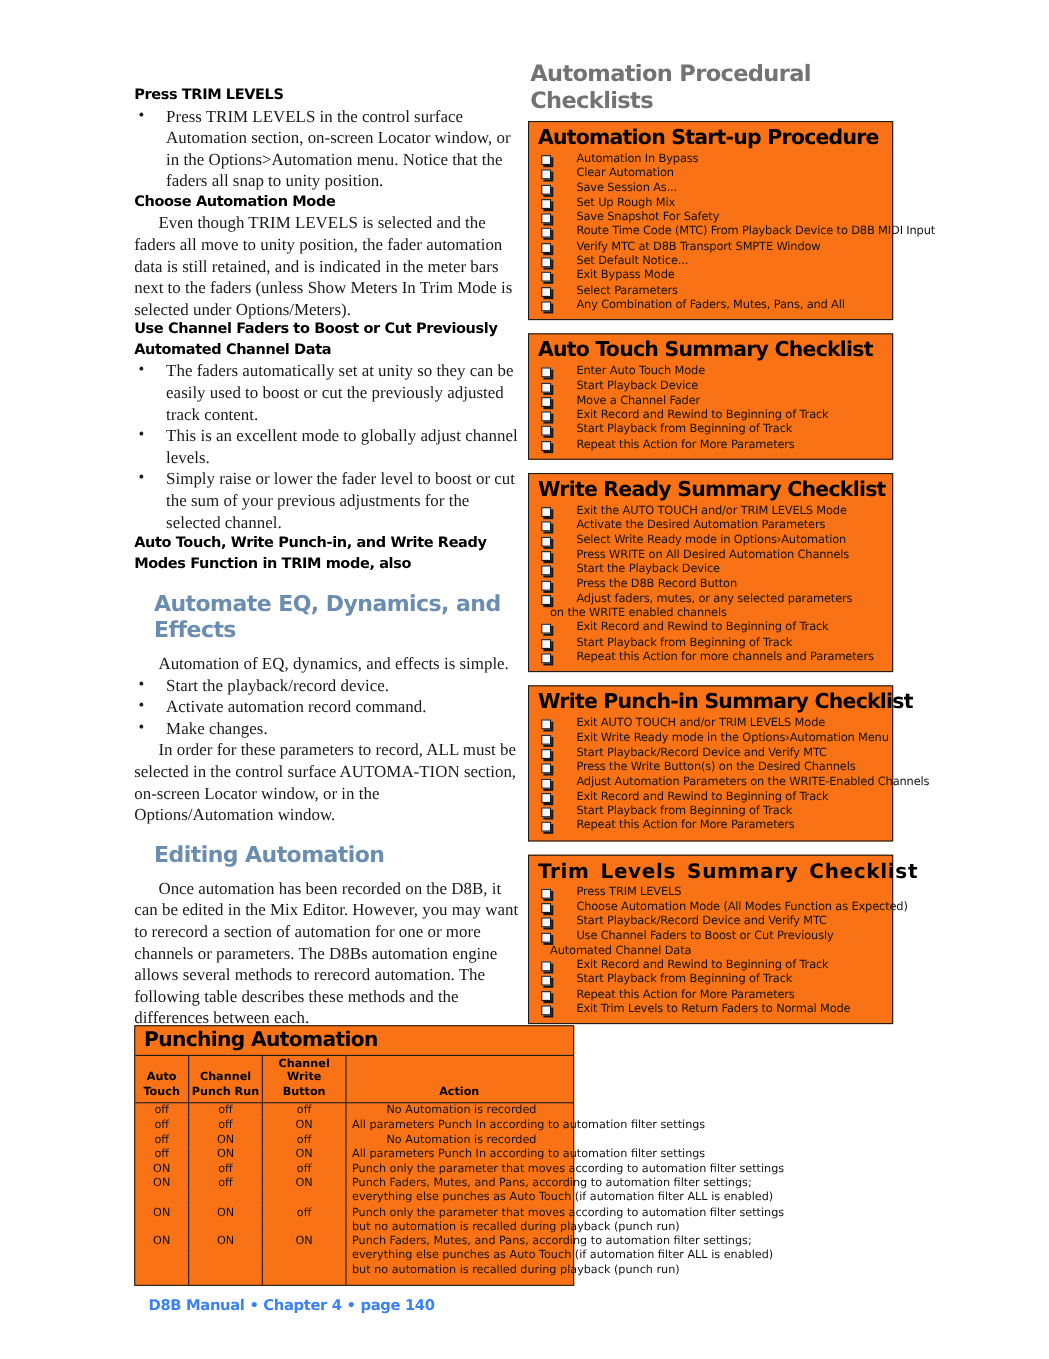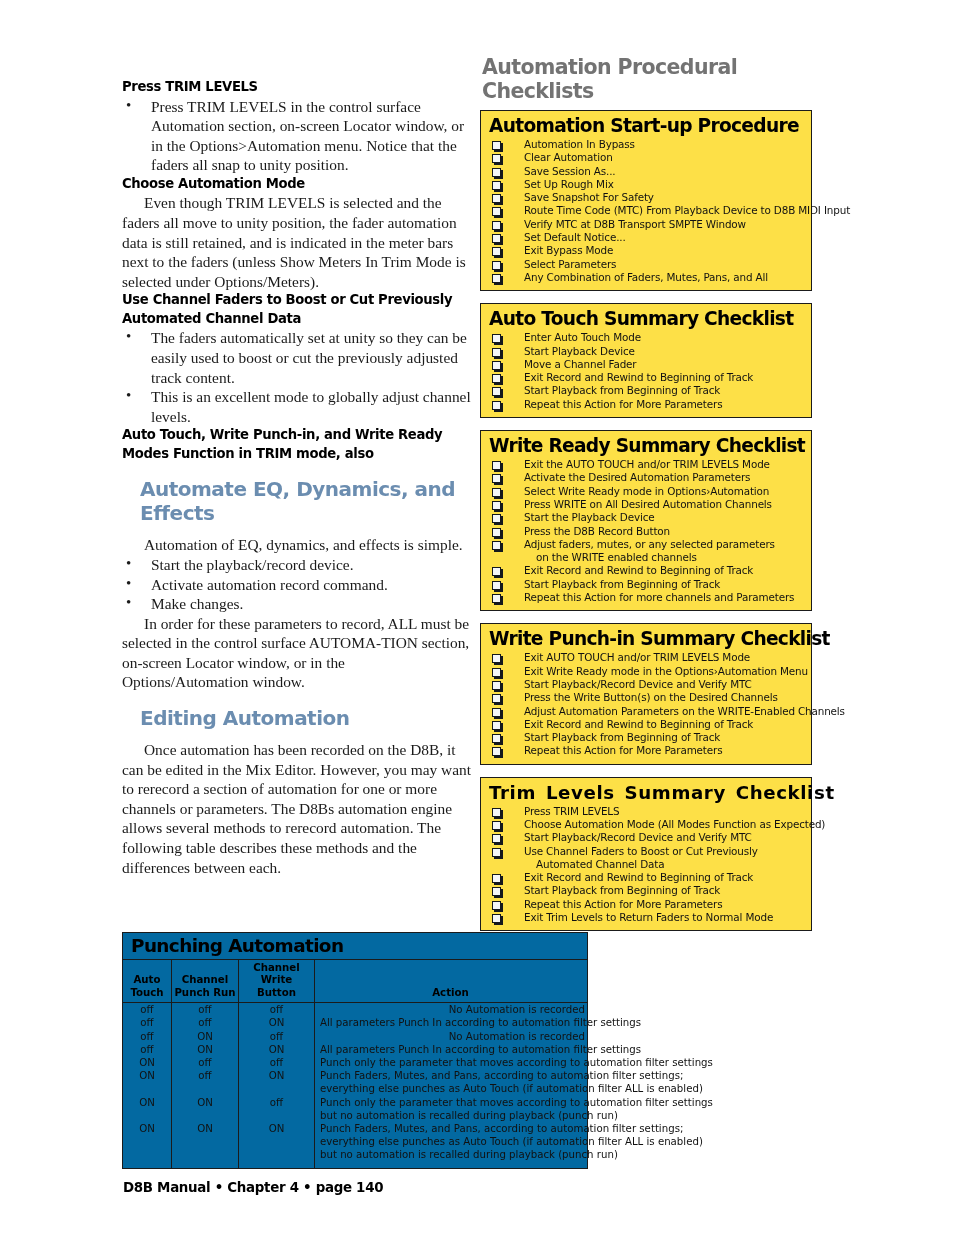--- a/index.html
+++ b/index.html
@@ -87,21 +87,21 @@
     font-family: "DejaVu Sans", sans-serif;
     font-weight: bold;
     font-size: 20.5px;
     letter-spacing: -0.6px;
     color: #737373;
     margin: 0 0 7px 2px;
   }
 
   .cl-box {
     border: 1.6px solid #1b1b1b;
-    background: #fde047;
+    background: #f97316;
     margin-bottom: 12px;
     padding: 3px 0 6px 0;
     box-sizing: border-box;
   }
   .cl-title {
     font-family: "DejaVu Sans", sans-serif;
     font-weight: bold;
     font-size: 18.6px;
     letter-spacing: -0.7px;
     color: #000;
@@ -124,30 +124,30 @@
   .cl-item .cbx {
     position: absolute;
     left: 11px;
     top: 3px;
     width: 7px;
     height: 7px;
     background: #f4f6f7;
     border: 1.3px solid #14181c;
     box-shadow: 2px 2px 0 0 #14181c;
   }
-  .cl-item.cont { padding-left: 55px; }
+  .cl-item.cont { padding-left: 19px; }
 
   
   .punch-wrap {
     position: absolute;
     left: 122px;
     top: 932px;
-    width: 466px;
+    width: 400px;
     border: 1.7px solid #1b1b1b;
-    background: #0369a1;
+    background: #f97316;
     box-sizing: border-box;
   }
   .punch-title {
     font-family: "DejaVu Sans", sans-serif;
     font-weight: bold;
     font-size: 18.4px;
     letter-spacing: -0.6px;
     color: #000;
     padding: 2px 0 3px 8px;
   }
@@ -179,54 +179,55 @@
     line-height: 13.2px;
     padding: 0 2px;
     border-right: 1.2px solid #1b1b1b;
     text-align: center;
     vertical-align: top;
     color: #111;
     height: 13.2px;
   }
   table.punch td.act {
     border-right: none;
-    text-align: right;
+    text-align: center;
     padding-left: 5px;
     white-space: nowrap;
     margin-top: 24px;
   }
   table.punch tr.pad td { height: 6px; }
 
   
   .footer {
     position: absolute;
-    left: 123px;
+    left: 135px;
     top: 1180px;
     font-family: "DejaVu Sans", sans-serif;
     font-weight: bold;
     font-size: 13.4px;
     letter-spacing: -0.3px;
-    color: #000000;
+    color: #3b82f6;
   }
 </style>
 </head>
 <body>
 
 <div class="left-col" id="left-col">
     <div class="sub-head">Press TRIM LEVELS</div>
     <ul class="bullets">
       <li>Press TRIM LEVELS  in the control surface Automation section, on-screen Locator window, or in the Options&gt;Automation menu. Notice that the faders all snap to unity position.</li>
     </ul>
     <div class="sub-head">Choose Automation Mode</div>
     <div class="body-para indent">Even though TRIM LEVELS is selected and the faders all move to unity position, the fader automation data is still retained, and is indicated in the meter bars next to the faders (unless Show Meters In Trim Mode is selected under Options/Meters).</div>
     <div class="sub-head">Use Channel Faders to Boost or Cut Previously</div>
     <div class="sub-head">Automated Channel Data</div>
     <ul class="bullets">
       <li>The faders automatically set at unity so they can be easily used to boost or cut the previously adjusted track content.</li>
       <li>This is an excellent mode to globally adjust channel levels.</li>
+      <li>Simply raise or lower the fader level to boost or cut the sum of your previous adjustments for the selected channel.</li>
     </ul>
     <div class="sub-head">Auto Touch, Write Punch-in, and Write Ready</div>
     <div class="sub-head">Modes Function in TRIM mode, also</div>
     <div class="sp-14"></div>
     <div class="blue-head">Automate EQ, Dynamics, and Effects</div>
     <div class="sp-10"></div>
     <div class="body-para indent">Automation of EQ, dynamics, and effects is simple.</div>
     <ul class="bullets">
       <li>Start the playback/record device.</li>
       <li>Activate automation record command.</li>

